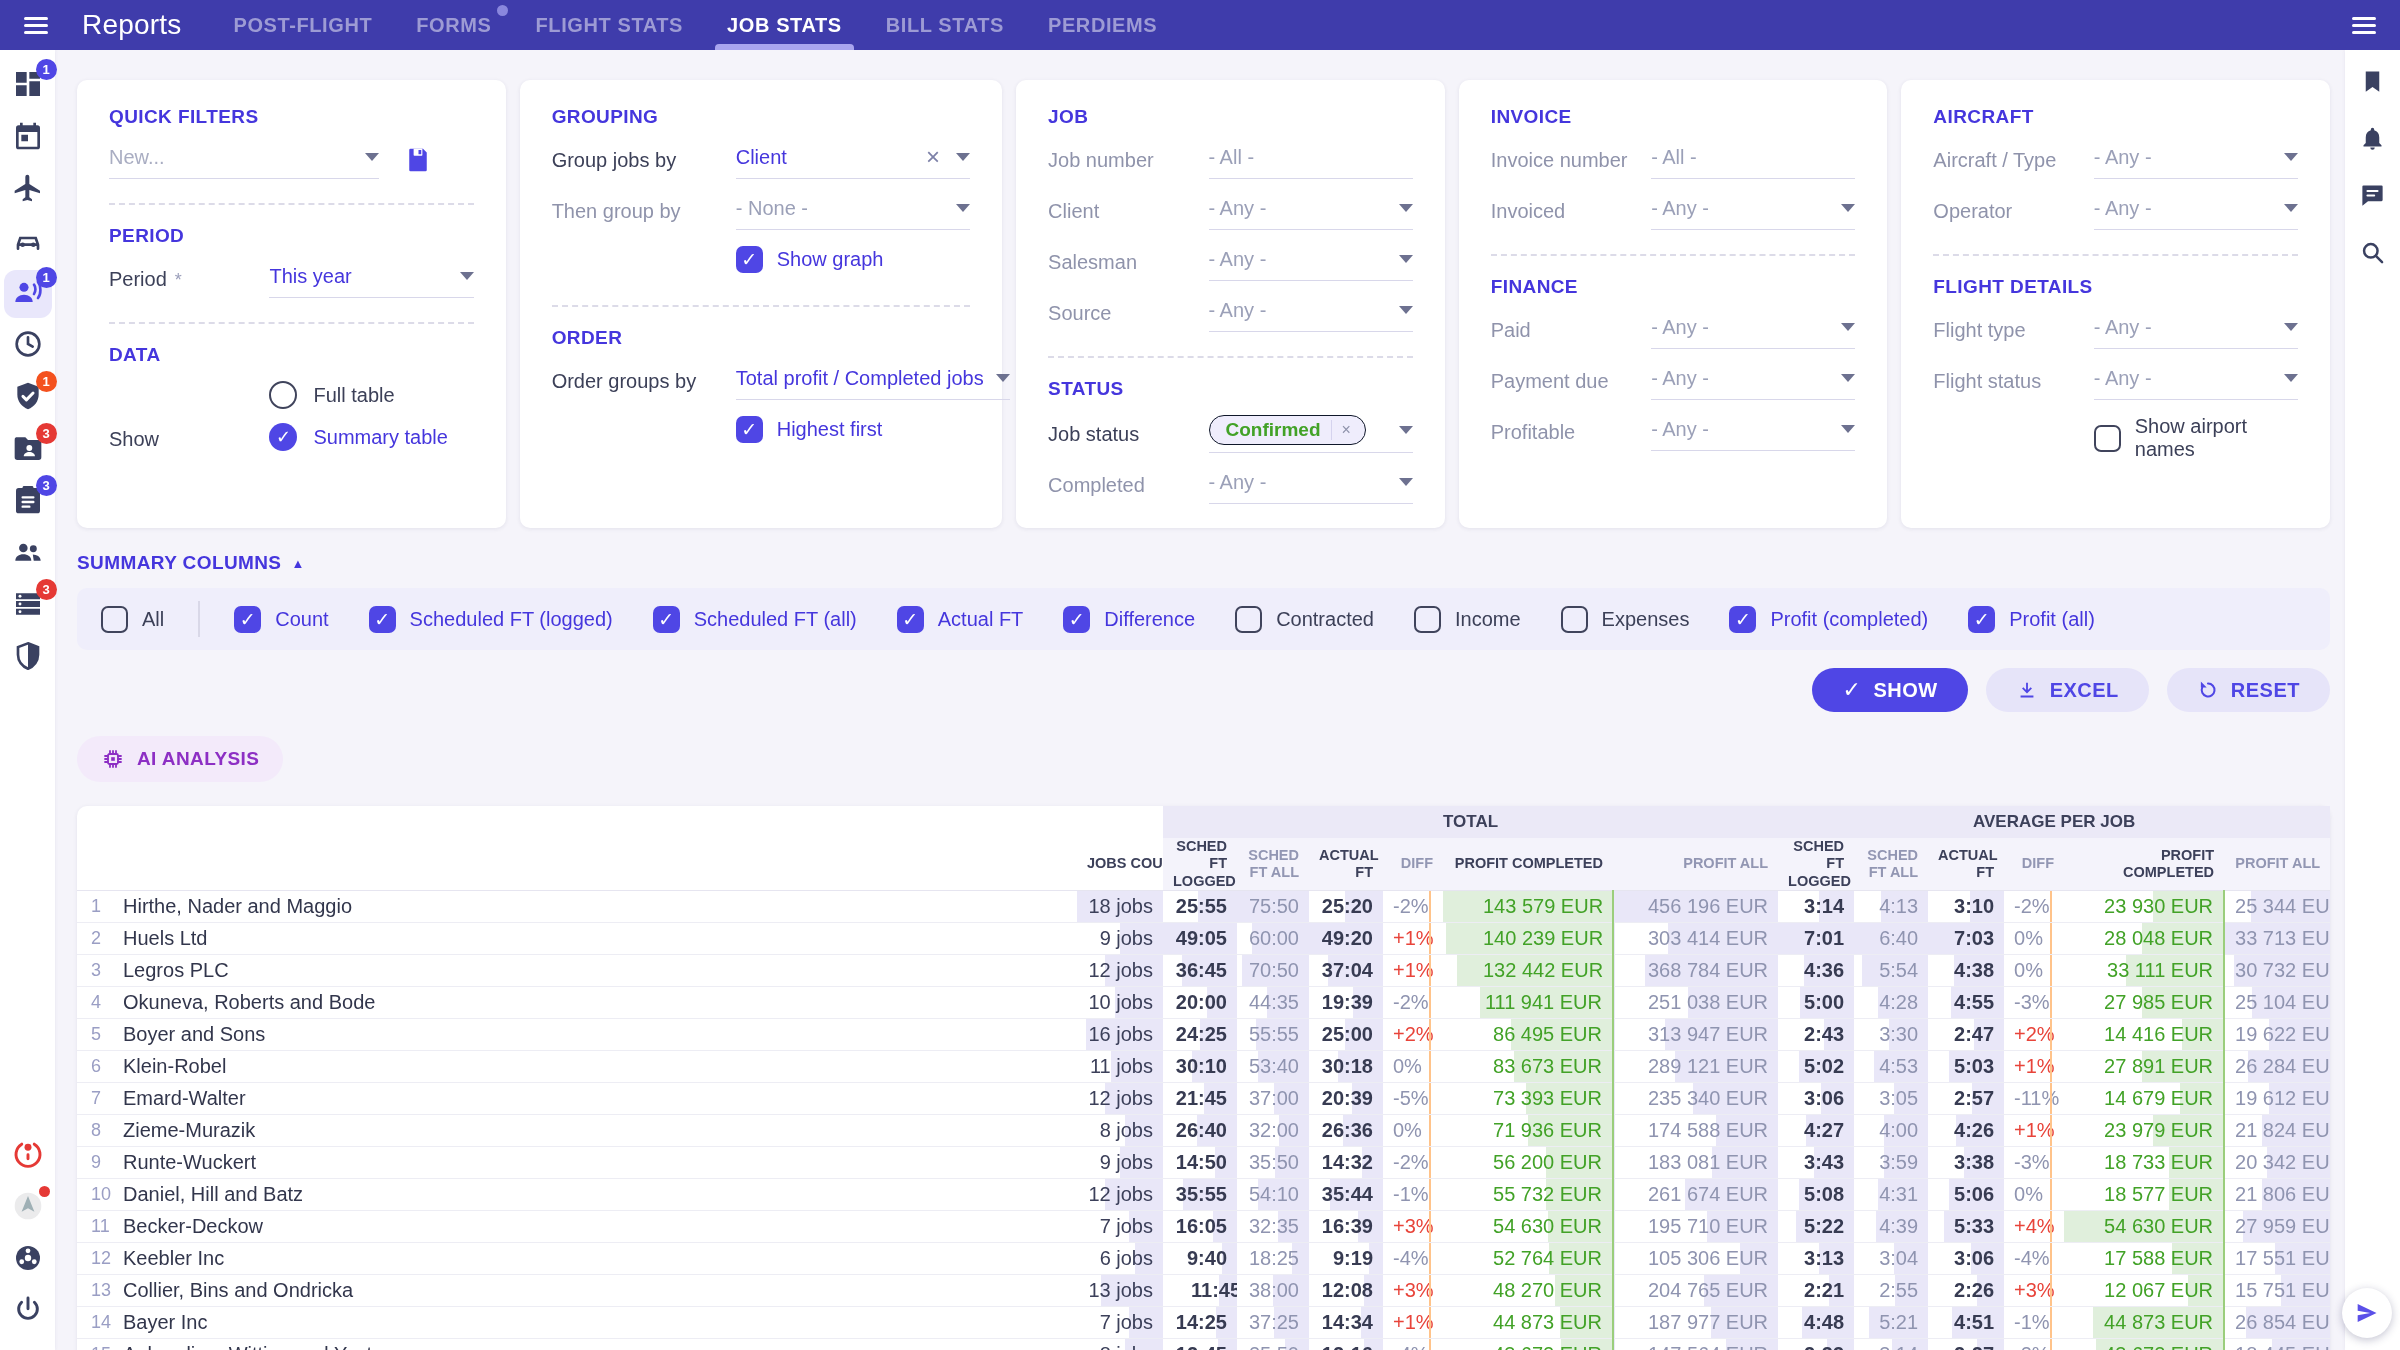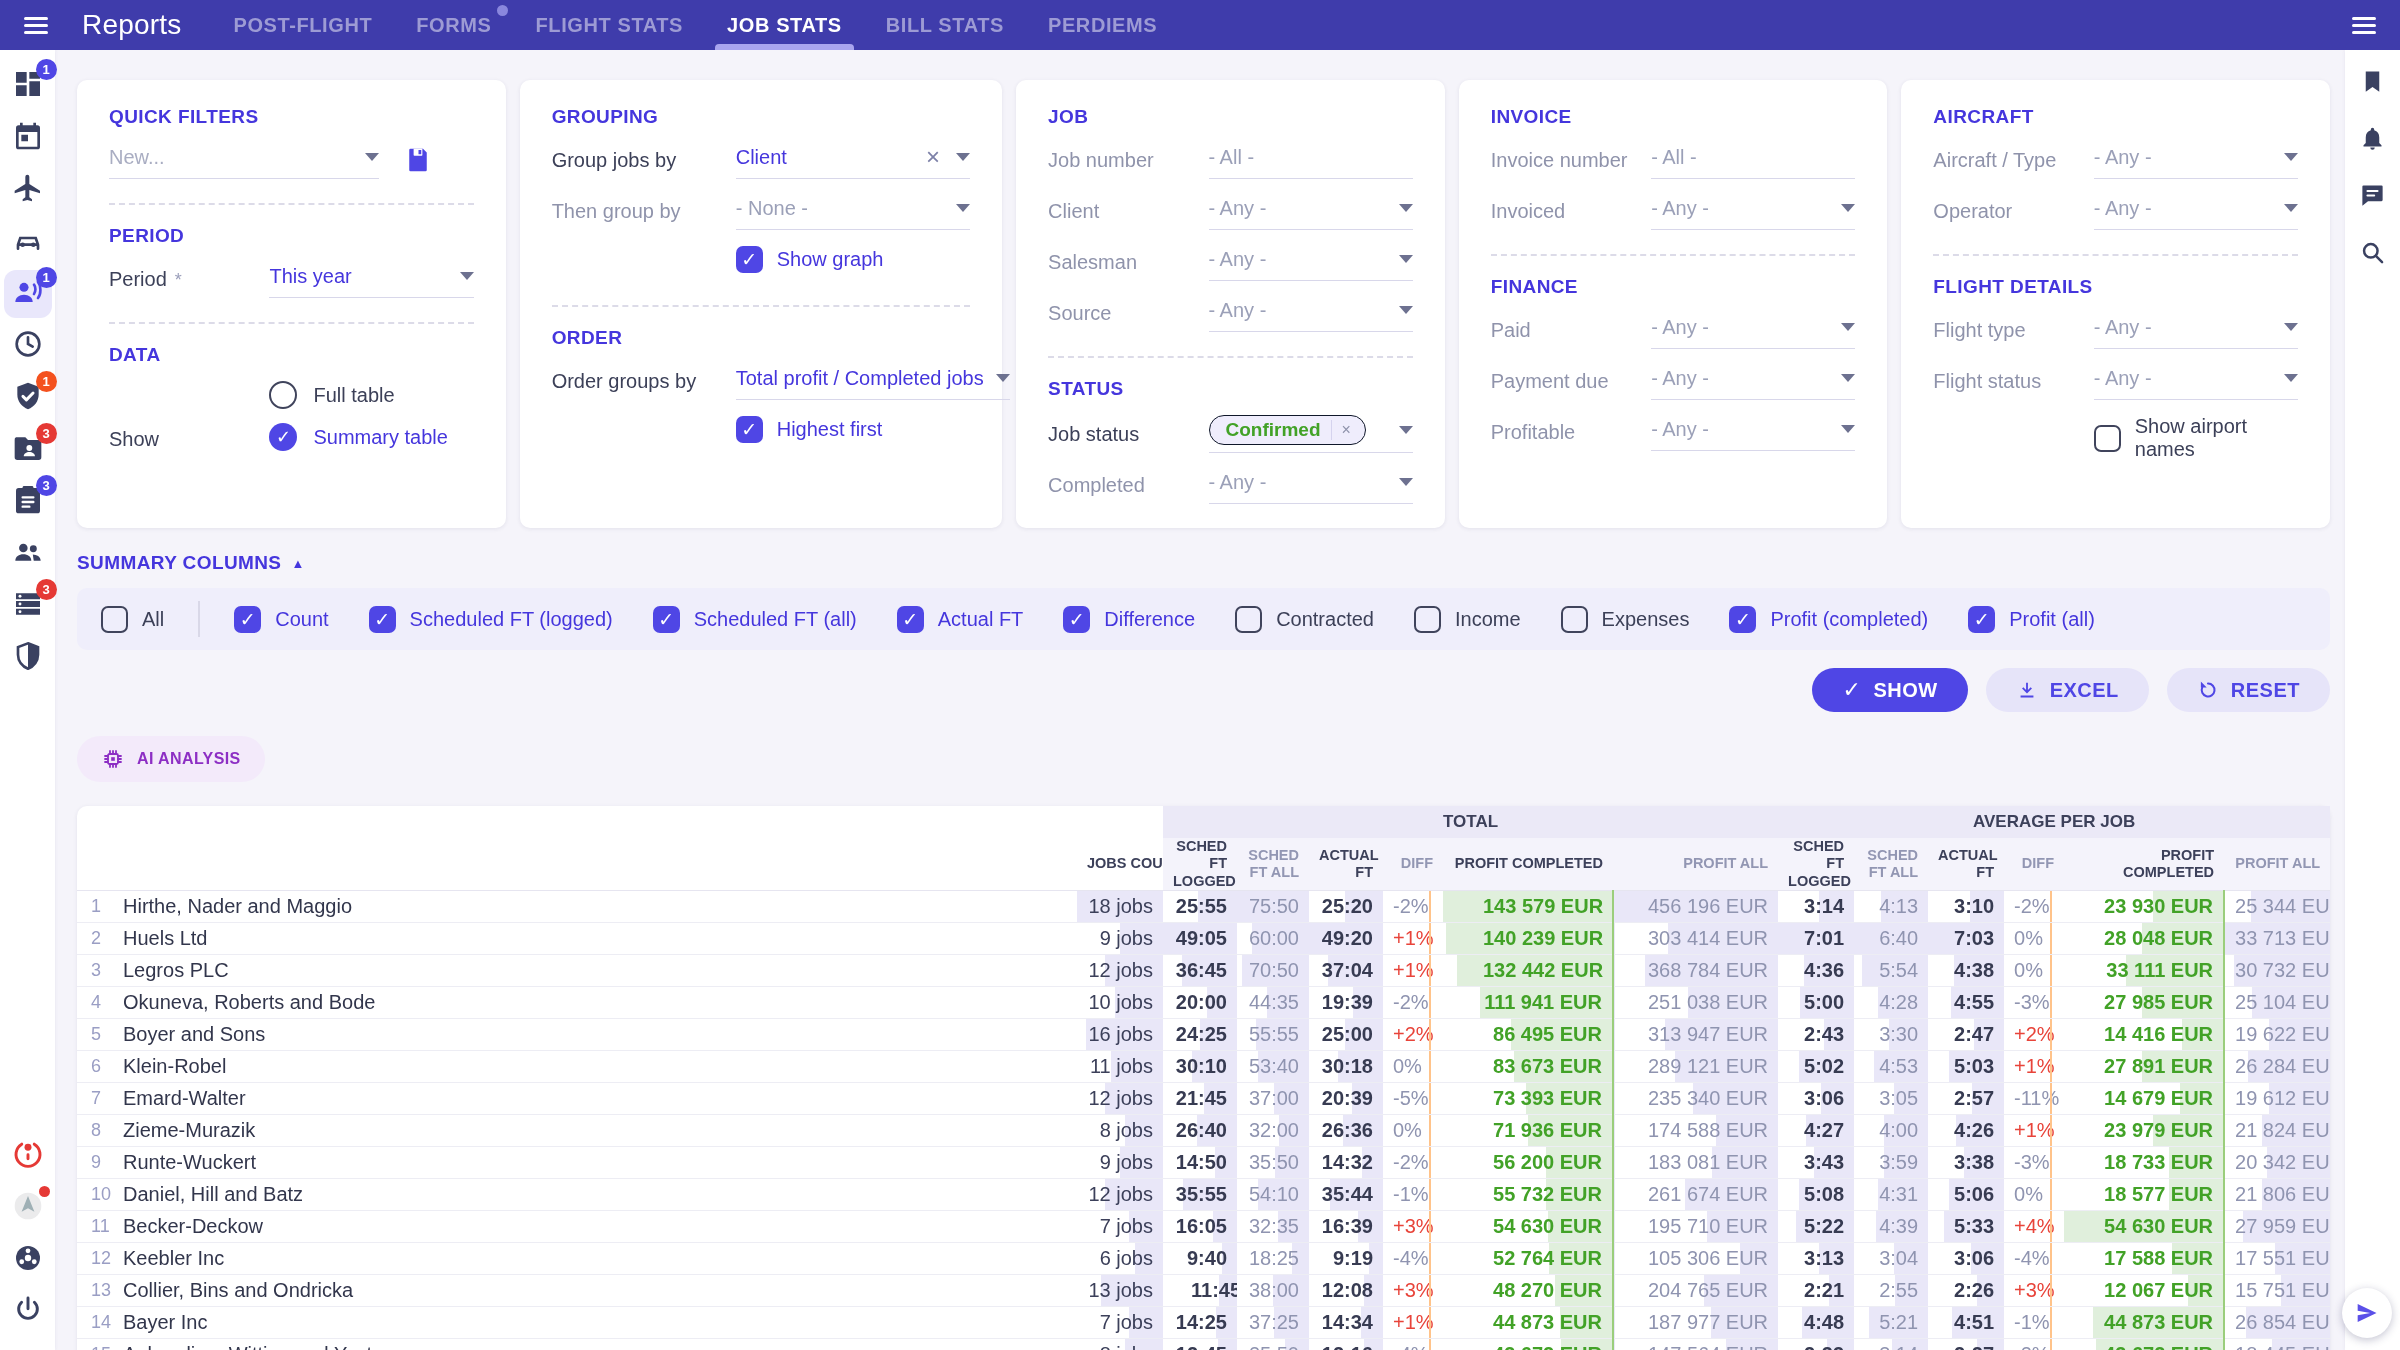--- a/index.html
+++ b/index.html
@@ -72,40 +72,40 @@
   .sc-item{display:flex;align-items:center;gap:14px;font-size:20px;font-weight:500;cursor:pointer;}
   .sc-div{width:2px;height:36px;background:#d9d8e8;margin:0 -6px;}
   
   .actions{display:flex;justify-content:flex-end;gap:18px;margin-top:18px;}
   .btn{height:44px;border:none;border-radius:22px;display:inline-flex;align-items:center;gap:12px;padding:0 30px;font-size:20px;font-weight:700;letter-spacing:.5px;cursor:pointer;}
   .btn.primary{background:var(--accent2);color:#fff;}
   .btn.soft{background:#e6e4f9;color:var(--accent2);}
   .btn svg{width:22px;height:22px;}
   .btn .ck{font-size:22px;font-weight:700;}
   .ai-row{margin-top:24px;}
-  .ai-btn{display:inline-flex;align-items:center;gap:12px;height:46px;padding:0 24px;border:none;border-radius:23px;background:#f3eafa;color:#8d2fc4;font-weight:700;font-size:16px;letter-spacing:.4px;cursor:pointer;}
+  .ai-btn{display:inline-flex;align-items:center;gap:12px;height:46px;padding:0 24px;border:none;border-radius:23px;background:#f3eafa;color:#8d2fc4;font-weight:700;font-size:19px;letter-spacing:.4px;cursor:pointer;}
   .ai-btn svg{width:24px;height:24px;}
   
   .tablecard{margin-top:24px;background:#fff;border-radius:10px 10px 0 0;box-shadow:0 1px 4px rgba(40,40,90,.09);}
   table{border-collapse:collapse;table-layout:fixed;width:2253px;}
   th,td{overflow:hidden;}
   thead th{white-space:normal;}
   tr.grp th{height:32px;font-size:17px;font-weight:700;color:#3c405a;text-align:center;}
   th.gcell{background:#ebe9f7;}
   tr.cols th{height:48px;font-size:14.5px;line-height:1.2;font-weight:700;color:#3c405a;text-align:right;padding:0 10px;vertical-align:middle;border-bottom:1px solid #e6e5f0;}
   tr.cols th.muted{color:#9296b3;}
   tr.cols th.gbg{background:#f4f3fb;}
   th.nowrap{white-space:nowrap;}
   tbody td{height:32px;border-top:1px solid #ededf4;font-size:20px;padding:0 10px;text-align:right;white-space:nowrap;color:#3c405a;}
   tbody tr:first-child td{border-top:none;}
   td.rank{color:#9a9ec4;font-size:18px;text-align:left;padding-left:14px;}
   td.name{text-align:left;color:#32364c;padding-left:12px;}
   td.dark{color:#373b52;font-weight:700;}
   td.mut{color:#8f94b0;}
-  td.green{color:var(--green);font-weight:700;padding-left:40px;}
+  td.green{color:var(--green);font-weight:400;padding-left:40px;}
   td.pcline{border-right:2px solid #9bce7c;}
   td.diffc{color:#8f94b0;position:relative;padding-right:22px;}
   td.diffc.pos{color:var(--red);}
   td.diffc::after{content:"";position:absolute;right:12px;top:0;bottom:0;width:2px;background:#ffc38a;}
   
   .fab{position:fixed;right:8px;bottom:12px;width:50px;height:50px;border-radius:50%;background:#fff;box-shadow:0 2px 8px rgba(40,40,90,.28);display:flex;align-items:center;justify-content:center;color:#5b50e8;cursor:pointer;z-index:9;}
   .fab svg{width:26px;height:26px;}
 </style>
 </head>
 <body>

